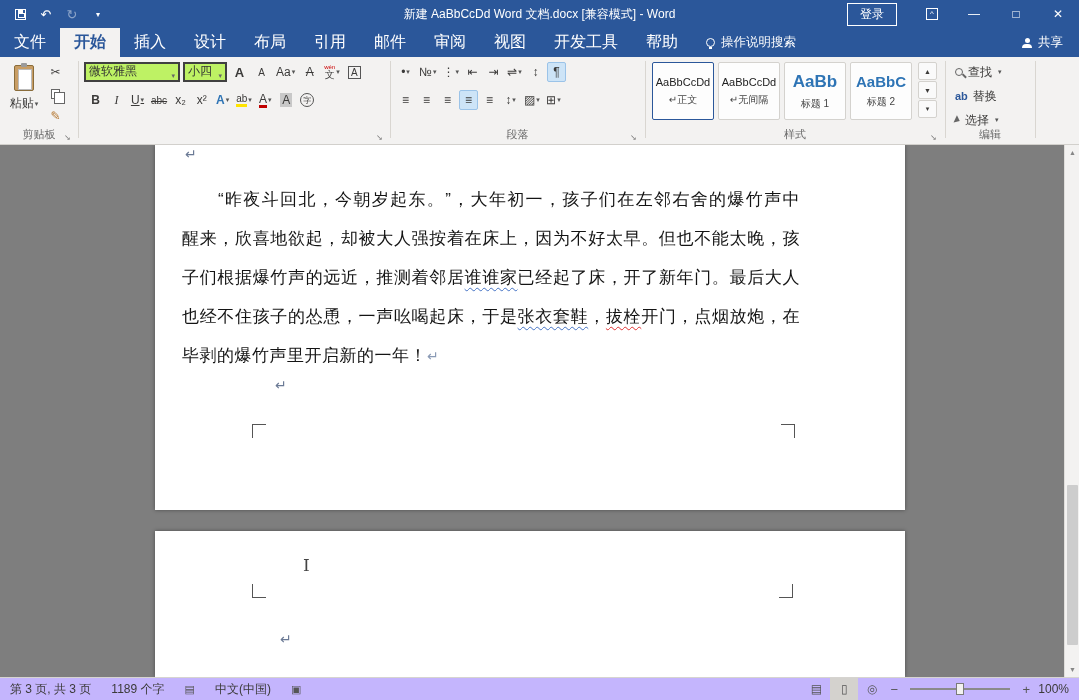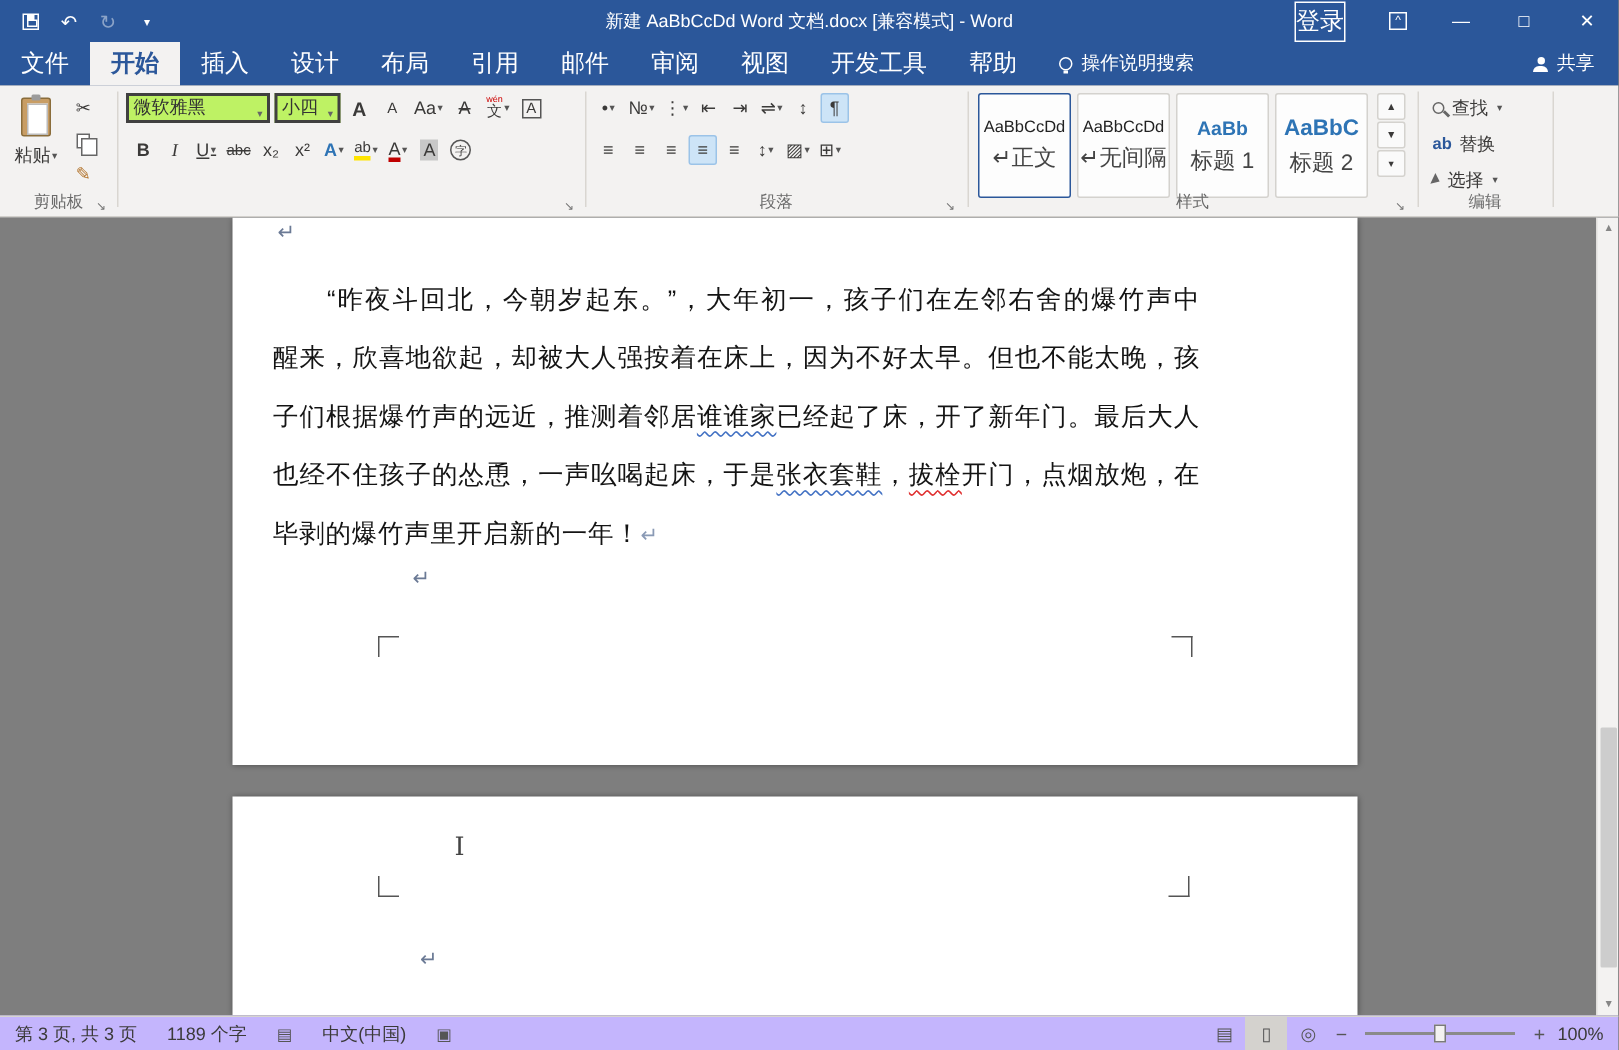--- a/index.html
+++ b/index.html
@@ -10,21 +10,21 @@
   .titlebar{position:absolute;top:0;left:0;width:1079px;height:28px;background:#2b579a;color:#fff;display:flex;align-items:center}
   .qat{display:flex;align-items:center;gap:2px;padding-left:8px}
   .qbtn{width:24px;height:24px;display:flex;align-items:center;justify-content:center;color:#fff;font-size:13px;cursor:default}
   .qbtn.dim{opacity:.45}
   .qdd{font-size:8px}
   .floppy{display:inline-block;width:11px;height:11px;border:1px solid #fff;position:relative}
   .floppy:before{content:"";position:absolute;top:0;left:2px;width:5px;height:4px;background:#fff}
   .floppy:after{content:"";position:absolute;bottom:1px;left:2px;width:5px;height:3px;border:1px solid #fff}
   .wtitle{position:absolute;left:0;right:0;text-align:center;font-size:12px;pointer-events:none}
   .tb-right{margin-left:auto;display:flex;align-items:center;height:100%}
-  .signin{border:1px solid #fff;padding:2px 0;margin-right:14px;font-size:16px}
+  .signin{border:1px solid #fff;padding:2px 12px;margin-right:14px;font-size:12px}
   .winbtn{width:42px;height:28px;display:flex;align-items:center;justify-content:center;font-size:12px}
   .ropt{border:1px solid #fff;font-size:8px;line-height:8px;padding:1px 3px}
 
   
   .tabbar{position:absolute;top:28px;left:0;width:1079px;height:29px;background:#2b579a;display:flex;align-items:stretch;color:#fff}
   .tab{display:flex;align-items:center;padding:0 14px;font-size:16px;cursor:default}
   .tab.active{background:#f3f2f1;color:#2b579a;font-weight:bold}
   .tellme{display:flex;align-items:center;gap:6px;padding:0 14px;font-size:12.5px}
   .bulb{display:inline-block;width:9px;height:9px;border:1px solid #fff;border-radius:50%;position:relative}
   .bulb:after{content:"";position:absolute;left:2px;bottom:-3px;width:3px;height:2px;background:#fff}
@@ -65,26 +65,26 @@
   .shadeA{background:#c8c8c8;padding:0 2px}
   .circ{display:inline-flex;align-items:center;justify-content:center;width:14px;height:14px;border:1px solid #555;border-radius:50%;font-size:8px}
   .phon{display:inline-flex;flex-direction:column;align-items:center;line-height:1}
   .phon .pt{font-size:6px;color:#c00}
   .phon .pb{font-size:10px}
   .borderedA{border:1px solid #555;padding:0 2px;font-size:10px}
   .growA{font-size:13px;font-weight:bold}
   .shrinkA{font-size:10px}
 
   
-  .stylecard{position:absolute;top:5px;width:62px;height:70px;background:#fdfdfd;border:1px solid #d4d2ce;border-radius:2px;display:flex;flex-direction:column;align-items:center;justify-content:center;gap:5px}
+  .stylecard{position:absolute;top:5px;width:62px;height:58px;background:#fdfdfd;border:1px solid #d4d2ce;border-radius:2px;display:flex;flex-direction:column;align-items:center;justify-content:center;gap:5px}
   .stylecard.sel{border:1px solid #2b579a}
   .sprev{font-size:11px;color:#222;white-space:nowrap}
-  .sprev.h1{font-size:13px;font-weight:bold;color:#2e74b5}
+  .sprev.h1{font-size:17px;font-weight:bold;color:#2e74b5}
   .sprev.h2{font-size:15px;font-weight:bold;color:#2e74b5}
-  .sname{font-size:15px;color:#444;white-space:nowrap}
+  .sname{font-size:10px;color:#444;white-space:nowrap}
   .gal-arrows{position:absolute;display:flex;flex-direction:column;gap:1px}
   .gal-arrows .sbtn{height:18px;width:16px;font-size:7px;border:1px solid #d4d2ce;background:#fafafa}
 
   
   .editrow{position:absolute;display:flex;align-items:center;gap:5px;font-size:12px;color:#3b3a39;height:20px}
   .mag{display:inline-block;width:8px;height:8px;border:1.5px solid #666;border-radius:50%;position:relative}
   .mag:after{content:"";position:absolute;left:6px;top:6px;width:5px;height:1.5px;background:#666;transform:rotate(45deg)}
   .selarrow{display:inline-block;width:0;height:0;border-left:5px solid #666;border-top:4px solid transparent;border-bottom:4px solid transparent;transform:rotate(25deg)}
   .abgl{color:#2b579a;font-size:11px;font-weight:bold}
 

